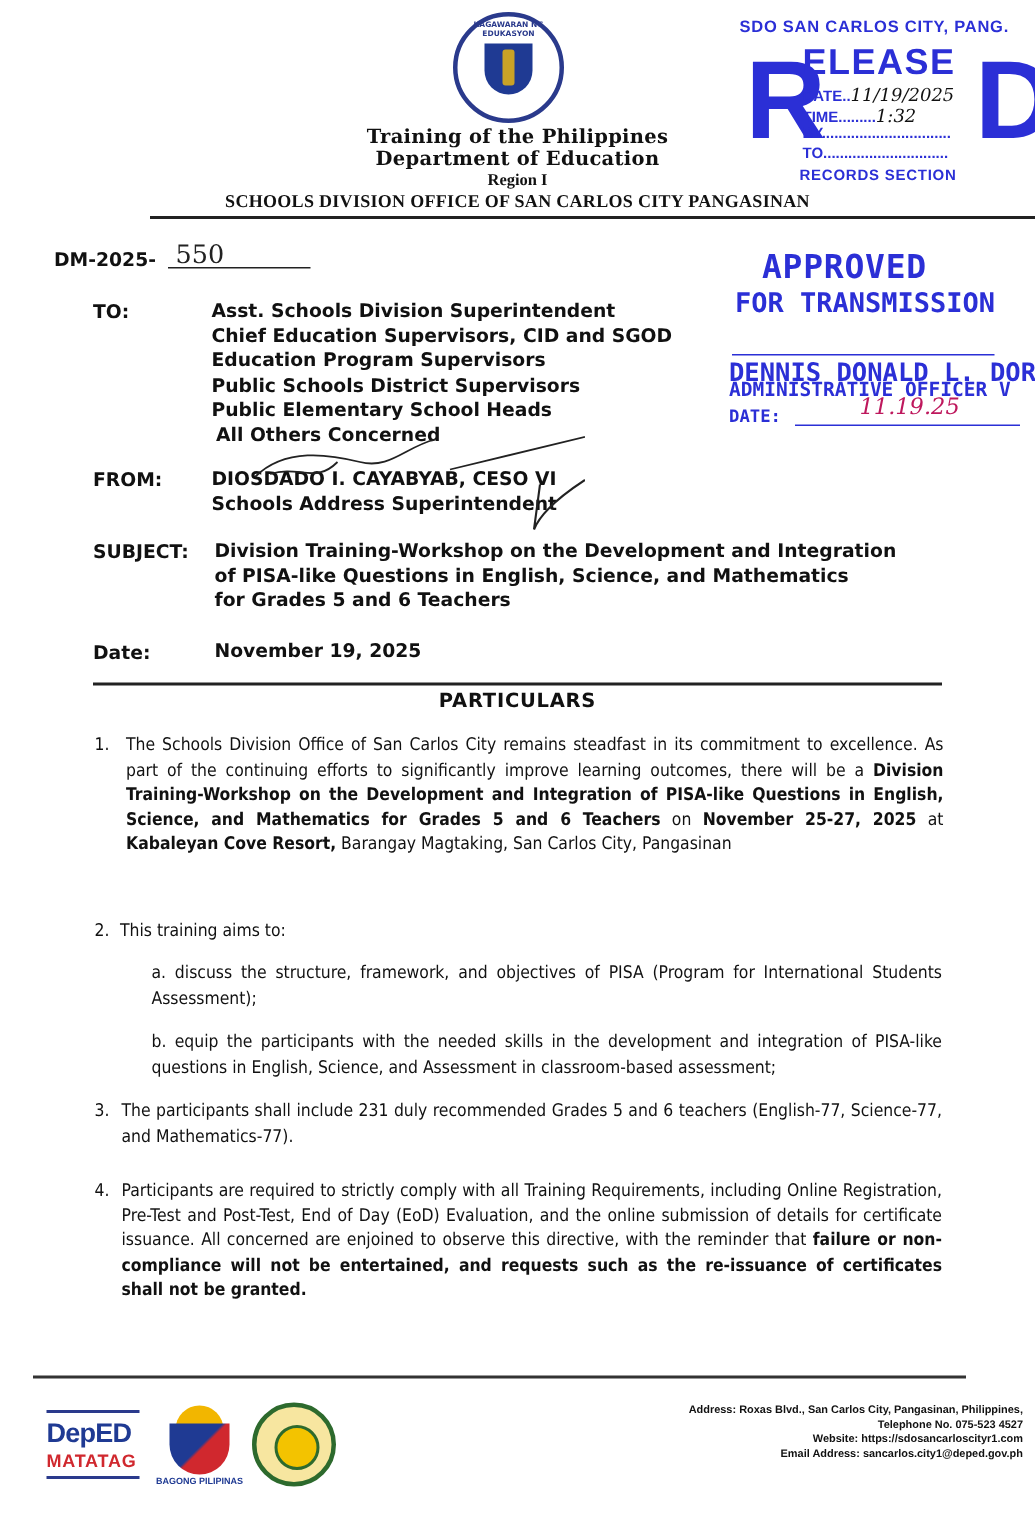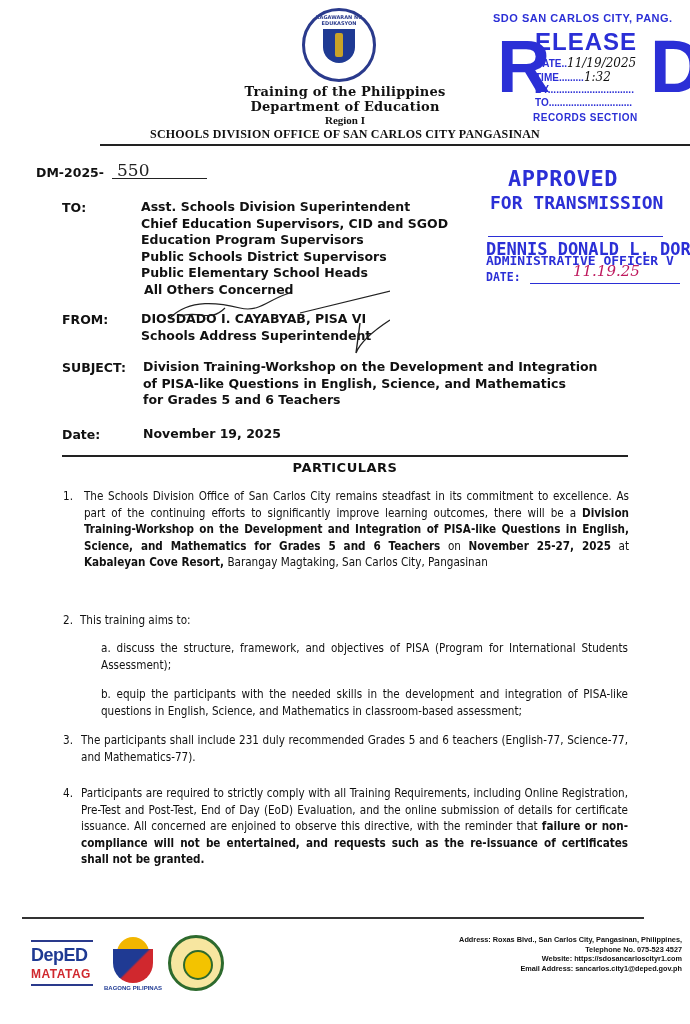--- a/index.html
+++ b/index.html
@@ -96,21 +96,21 @@
   <div>Asst. Schools Division Superintendent</div>
   <div>Chief Education Supervisors, CID and SGOD</div>
   <div>Education Program Supervisors</div>
   <div>Public Schools District Supervisors</div>
   <div>Public Elementary School Heads</div>
   <div style="padding-left:3px;">All Others Concerned</div>
 </div>
 
 <div class="abs tahoma memo-label" style="left:62px;top:312px;">FROM:</div>
 <div class="abs tahoma memo-val" style="left:141px;top:311px;">
-  <div>DIOSDADO I. CAYABYAB, PISA VI</div>
+  <div>DIOSDADO I. CAYABYAB, CESO VI</div>
   <div>Schools Address Superintendent</div>
 </div>
 <svg class="abs" style="left:150px;top:278px;" width="240" height="80">
   <path d="M20 40 C40 20, 70 25, 90 30 S120 20, 140 15 M30 38 C50 32, 60 45, 75 30 M150 35 L245 12" stroke="#222" stroke-width="1.2" fill="none"></path>
   <path d="M210 45 L206 75 M206 75 C210 65, 220 55, 240 42" stroke="#222" stroke-width="1.4" fill="none"></path>
 </svg>
 
 <div class="abs tahoma memo-label" style="left:62px;top:360px;">SUBJECT:</div>
 <div class="abs tahoma memo-val" style="left:143px;top:359px;">
   <div>Division Training-Workshop on the Development and Integration</div>
@@ -125,21 +125,21 @@
 <div class="abs tahoma" style="left:0;width:690px;text-align:center;top:460px;font-weight:bold;font-size:13px;letter-spacing:0.5px;">PARTICULARS</div>
 
 <div class="abs body-text" style="left:63px;top:488px;">1.</div>
 <div class="abs body-text" style="left:84px;top:488px;width:545px;">
   <span>The Schools Division Office of San Carlos City remains steadfast in its commitment to excellence. As part of the continuing efforts to significantly improve learning outcomes, there will be a </span><b>Division Training-Workshop on the Development and Integration of PISA-like Questions in English, Science, and Mathematics for Grades 5 and 6 Teachers</b><span> on </span><b>November 25-27, 2025</b><span> at </span><b>Kabaleyan Cove Resort,</b><span> Barangay Magtaking, San Carlos City, Pangasinan</span>
 </div>
 
 <div class="abs body-text" style="left:63px;top:612px;">2.</div>
 <div class="abs body-text" style="left:80px;top:612px;">This training aims to:</div>
 <div class="abs body-text" style="left:101px;top:640px;width:527px;">a. discuss the structure, framework, and objectives of PISA (Program for International Students Assessment);</div>
-<div class="abs body-text" style="left:101px;top:686px;width:527px;">b. equip the participants with the needed skills in the development and integration of PISA-like questions in English, Science, and Mathematics in classroom-based assessment;</div>
+<div class="abs body-text" style="left:101px;top:686px;width:527px;">b. equip the participants with the needed skills in the development and integration of PISA-like questions in English, Science, and Assessment in classroom-based assessment;</div>
 
 <div class="abs body-text" style="left:63px;top:732px;">3.</div>
 <div class="abs body-text" style="left:81px;top:732px;width:547px;">The participants shall include 231 duly recommended Grades 5 and 6 teachers (English-77, Science-77, and Mathematics-77).</div>
 
 <div class="abs body-text" style="left:63px;top:785px;">4.</div>
 <div class="abs body-text" style="left:81px;top:785px;width:547px;">
   <span>Participants are required to strictly comply with all Training Requirements, including Online Registration, Pre-Test and Post-Test, End of Day (EoD) Evaluation, and the online submission of details for certificate issuance. All concerned are enjoined to observe this directive, with the reminder that </span><b>failure or non-compliance will not be entertained, and requests such as the re-issuance of certificates shall not be granted.</b>
 </div>
 
 <div class="abs footer-line"></div>

